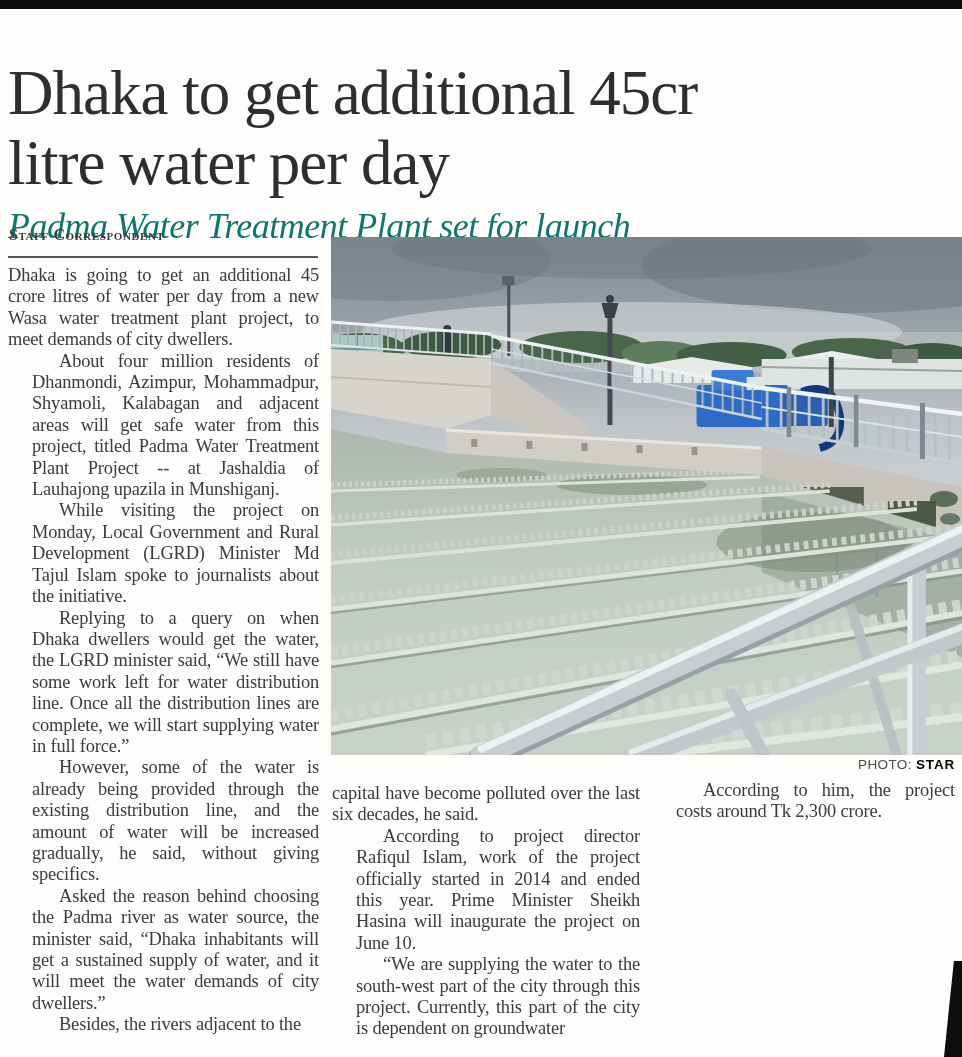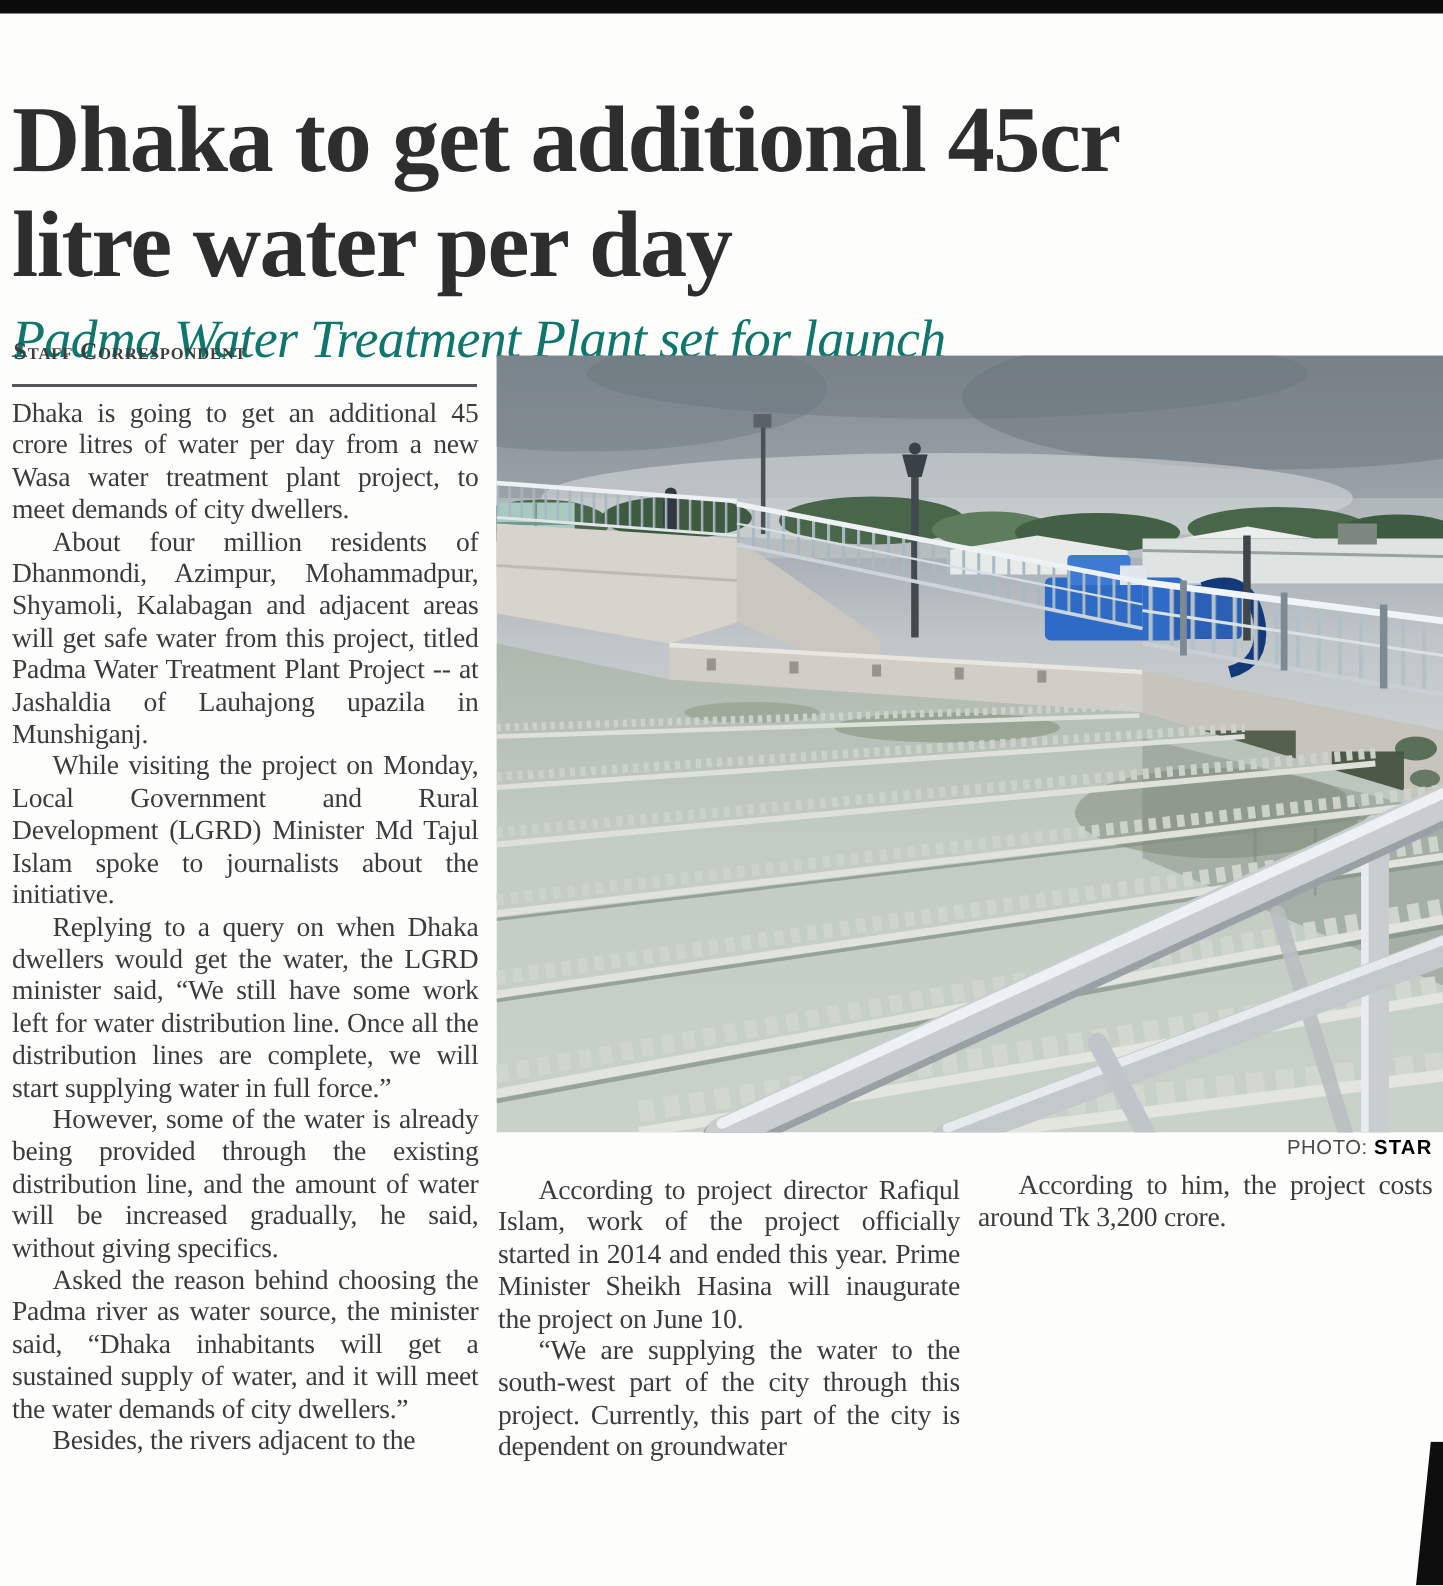--- a/index.html
+++ b/index.html
@@ -10,21 +10,21 @@
   }
   
   .scan-top-bar{position:absolute;left:0;top:0;width:962px;height:9px;background:#0b0b0b;}
   .scan-edge-wedge{
     position:absolute;right:0;bottom:0;width:18px;height:96px;background:#0e0e0e;
     clip-path:polygon(55% 0,100% 0,100% 100%,0 100%,30% 45%);
   }
   
   .headline{
     position:absolute;left:8px;top:16px;width:930px;
-    font-size:63px;line-height:70px;font-weight:700;color:#2e2e2e;
+    font-size:63px;line-height:70px;font-weight:400;color:#2e2e2e;
     letter-spacing:-1px;
   }
   .headline span{display:block;}
   .subheadline{
     position:absolute;left:8px;top:176px;width:780px;
     font-size:36px;line-height:40px;font-style:italic;font-weight:400;color:#0f766e;
     letter-spacing:-0.5px;
   }
   .byline{
     position:absolute;left:9px;top:226px;
@@ -36,21 +36,21 @@
   }
   
   .col{position:absolute;}
   .col-1{left:8px;top:265px;width:311px;}
   .col-2{left:332px;top:783px;width:308px;}
   .col-3{left:652px;top:780px;width:303px;}
   .para{
     margin:0;font-size:18.4px;line-height:21.4px;text-align:justify;
     color:#3b3b3b;letter-spacing:-0.15px;
   }
-  .para.indent{text-indent:27px;}
+  .para.indent{text-indent:27px;margin-left:24px;}
   
   .photo-wrap{position:absolute;left:331px;top:237px;width:631px;height:518px;}
   .photo-wrap svg{display:block;width:100%;height:100%;}
   .photo-credit{
     position:absolute;right:7px;top:757px;
     font-family:"Liberation Sans", sans-serif;
     font-size:13.5px;color:#4a4a4a;letter-spacing:0.4px;
   }
   .photo-credit b{color:#000000;letter-spacing:0.8px;}
 </style>
@@ -239,18 +239,19 @@
 <div class="col col-1">
     <p class="para">Dhaka is going to get an additional 45 crore litres of water per day from a new Wasa water treatment plant project, to meet demands of city dwellers.</p>
     <p class="para indent">About four million residents of Dhanmondi, Azimpur, Mohammadpur, Shyamoli, Kalabagan and adjacent areas will get safe water from this project, titled Padma Water Treatment Plant Project -- at Jashaldia of Lauhajong upazila in Munshiganj.</p>
     <p class="para indent">While visiting the project on Monday, Local Government and Rural Development (LGRD) Minister Md Tajul Islam spoke to journalists about the initiative.</p>
     <p class="para indent">Replying to a query on when Dhaka dwellers would get the water, the LGRD minister said, “We still have some work left for water distribution line. Once all the distribution lines are complete, we will start supplying water in full force.”</p>
     <p class="para indent">However, some of the water is already being provided through the existing distribution line, and the amount of water will be increased gradually, he said, without giving specifics.</p>
     <p class="para indent">Asked the reason behind choosing the Padma river as water source, the minister said, “Dhaka inhabitants will get a sustained supply of water, and it will meet the water demands of city dwellers.”</p>
     <p class="para indent">Besides, the rivers adjacent to the</p>
   </div>
 <div class="col col-2">
+    <p class="para">capital have become polluted over the last six decades, he said.</p>
     <p class="para indent">According to project director Rafiqul Islam, work of the project officially started in 2014 and ended this year. Prime Minister Sheikh Hasina will inaugurate the project on June 10.</p>
     <p class="para indent">“We are supplying the water to the south-west part of the city through this project. Currently, this part of the city is dependent on groundwater</p>
   </div>
 <div class="col col-3">
-    <p class="para indent">According to him, the project costs around Tk 3,200 crore.</p>
+    <p class="para indent">According to him, the project costs around Tk 2,300 crore.</p>
   </div>
 
 </body></html>

